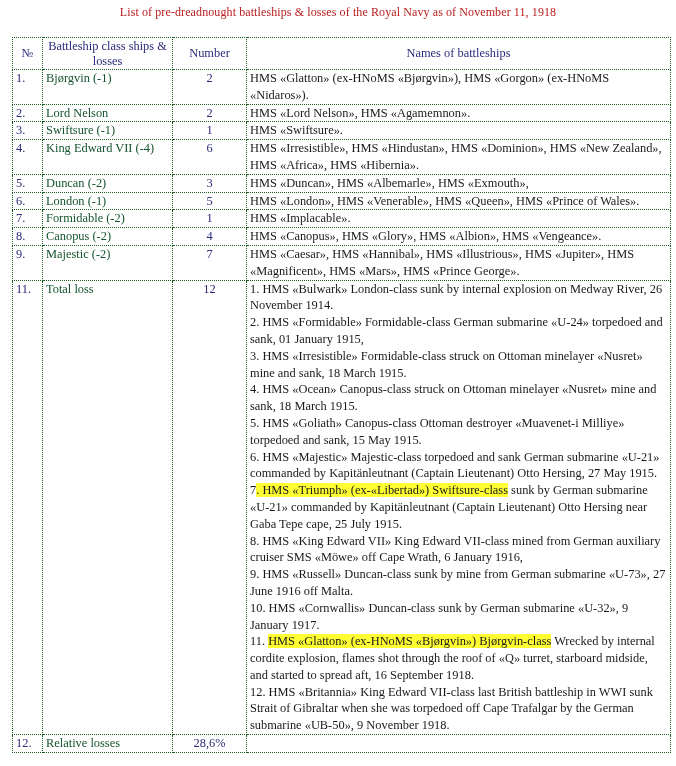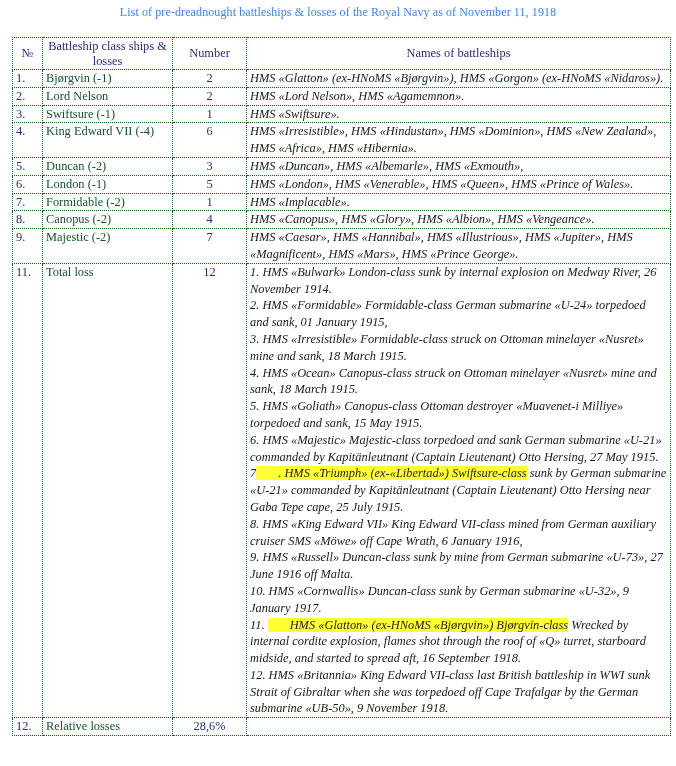--- a/index.html
+++ b/index.html
@@ -1,28 +1,28 @@
 <!DOCTYPE html>
 <html><head>
 <meta charset="utf-8">
 <style>
   html, body { margin: 0; padding: 0; background: #ffffff; }
   body { width: 676px; height: 766px; position: relative; overflow: hidden;
          font-family: "DejaVu Serif", "Liberation Serif", serif; color: #1a1a1a; }
   .title { position: absolute; top: 5px; left: 0; width: 676px; text-align: center;
-           font-size: 12px; color: #3b82f6; font-family: "Liberation Serif", serif; letter-spacing: 0.1px; }
+           font-size: 12px; color: #b91c1c; font-family: "Liberation Serif", serif; letter-spacing: 0.1px; }
   table.main { position: absolute; top: 37px; left: 12px; width: 659px; border-collapse: collapse;
                font-family: "Liberation Serif", serif; font-size: 12.4px; line-height: 16.8px; }
   table.main td, table.main th { border: 1px dotted #1b5e20; padding: 0 3px; vertical-align: top; }
   table.main th { font-weight: normal; color: #2b2b7a; vertical-align: middle; text-align: center; height: 31px; line-height: 15px; }
   td.num { color: #2b2b7a; width: 23px; padding-left: 6px; }
   td.cls { width: 123px; color: #14532d; }
   td.cnt { width: 67px; text-align: center; color: #2b2b7a; }
-  td.names { color: #1a1a1a; padding-right: 4px; font-style: italic; }
-  .hl { background: #ffff33; padding-left: 22px; }
+  td.names { color: #1a1a1a; padding-right: 4px; }
+  .hl { background: #ffff33; }
   .loss-item { display: block; }
 </style>
 </head>
 <body>
 
 <div class="title">List of pre-dreadnought battleships &amp; losses of the Royal Navy as of November 11, 1918</div>
 
 <table class="main">
   <thead>
     <tr>

